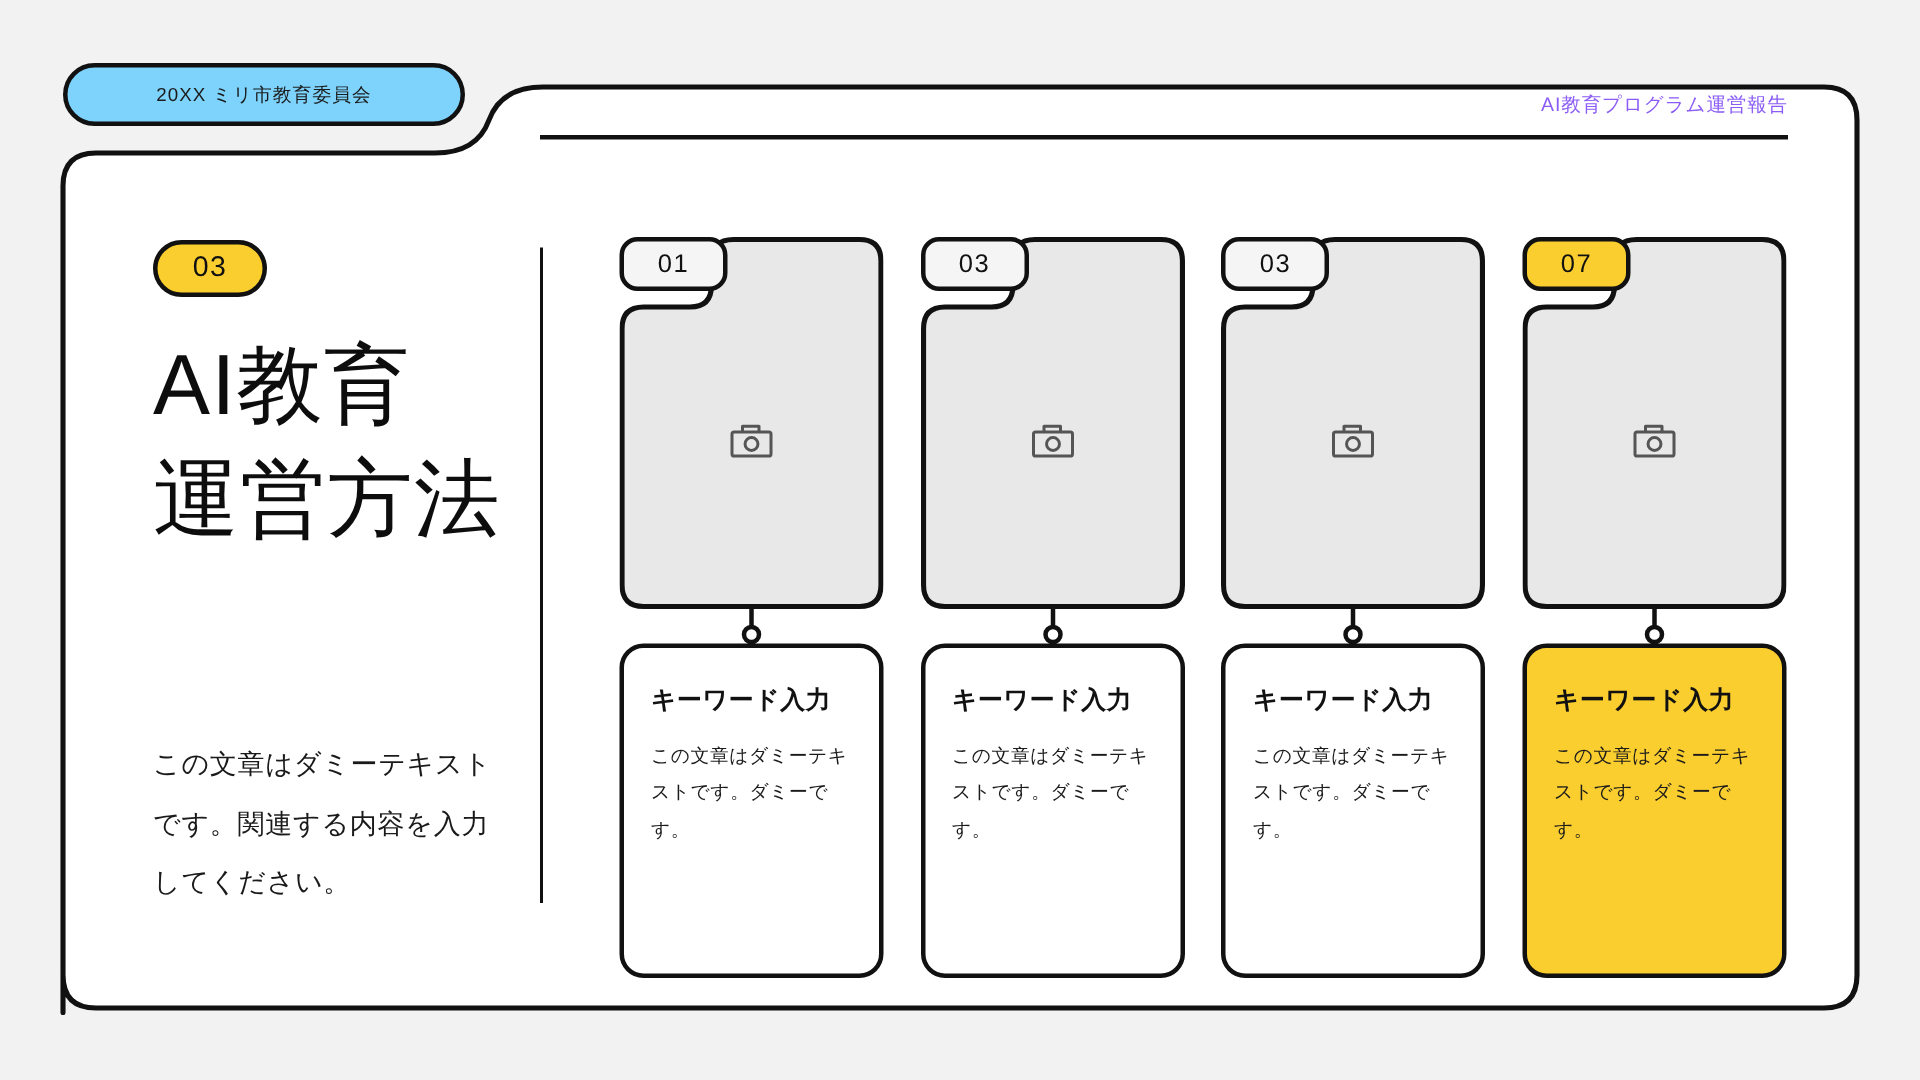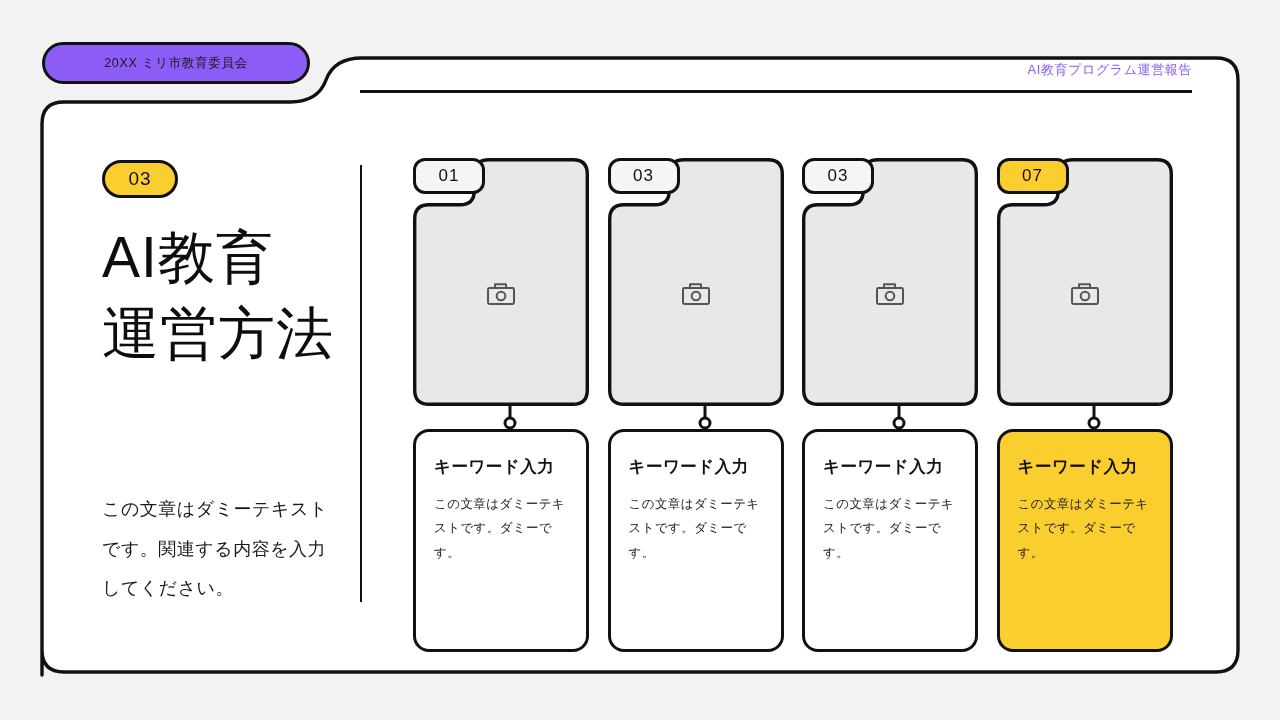--- a/index.html
+++ b/index.html
@@ -8,21 +8,21 @@
     width:1280px;height:720px;overflow:hidden;
     background:#f2f2f2;
     font-family:"Liberation Sans","DejaVu Sans",sans-serif;
     color:#111;
   }
   .slide{position:relative;width:1280px;height:720px;}
 
   
   .header-tab{
     position:absolute;left:42px;top:42px;width:268px;height:42px;
-    background:#8b5cf6;border:3px solid #111;border-radius:21px;
+    background:#7dd3fc;border:3px solid #111;border-radius:21px;
     display:flex;align-items:center;justify-content:center;
     z-index:5;box-sizing:border-box;
   }
   .header-tab-label{
     font-size:12.5px;letter-spacing:.7px;color:#1a1a1a;white-space:nowrap;
   }
 
   
   .panel-wrap{position:absolute;left:0;top:0;width:1280px;height:720px;}
   .panel-svg{position:absolute;left:0;top:0;}
@@ -58,21 +58,21 @@
   .v-divider{
     position:absolute;left:360px;top:165px;width:2px;height:437px;
     background:#111;z-index:4;
   }
 
   
   .cards{
     position:absolute;left:413px;top:158px;width:778px;height:448px;z-index:4;
     display:flex;justify-content:space-between;
   }
-  .col{position:relative;width:176px;height:448px;padding-left:19px;}
+  .col{position:relative;width:176px;height:448px;}
 
   
   .pic-badge{
     position:absolute;left:0;top:0;width:72px;height:36px;
     border:3px solid #111;border-radius:12px;background:#F5F5F5;
     display:flex;align-items:center;justify-content:center;
     box-sizing:border-box;z-index:3;
   }
   .pic-badge.active{background:#FBCE2F;}
   .pic-badge span{font-size:17px;letter-spacing:1px;color:#111;}

